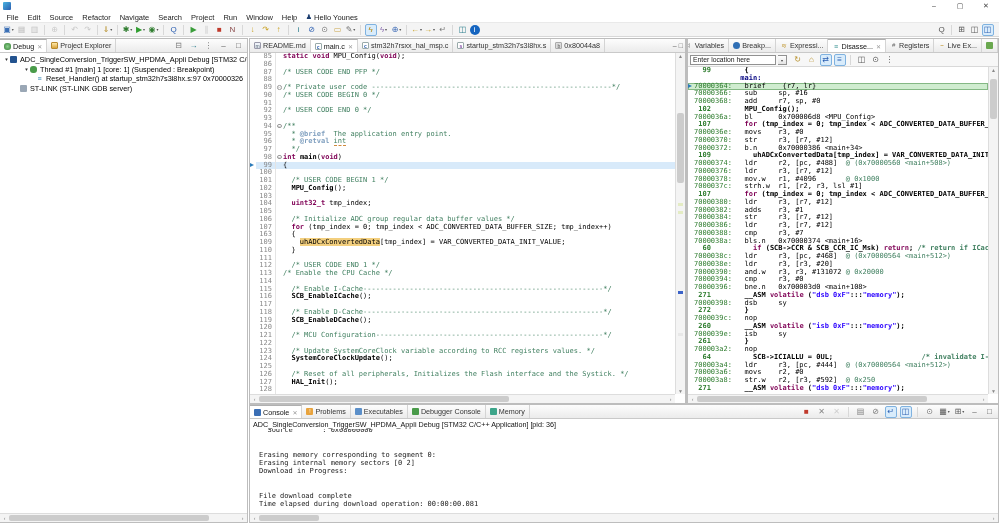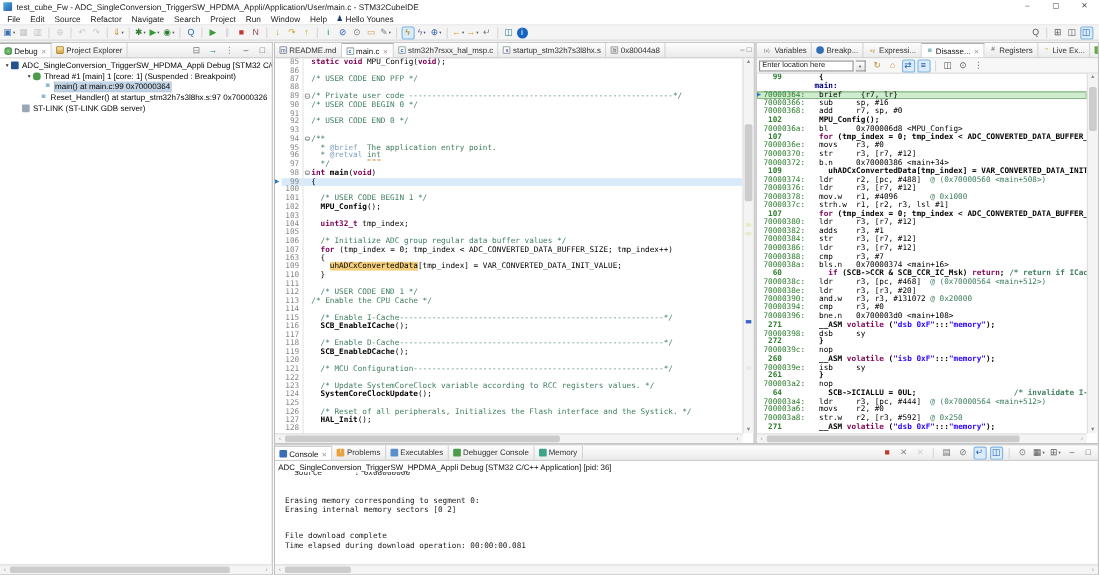--- a/index.html
+++ b/index.html
@@ -27,21 +27,21 @@
   .tb-icon { min-width:12px; height:12px; margin:0 0.5px; display:flex; align-items:center; justify-content:center; border-radius:2px; }
   .tb-g { font-size:8px; line-height:12px; }
   .tb-dd { font-size:4px; color:#555; margin-left:1px; }
   .tb-sep { width:1px; height:10px; background:#d8d8d8; margin:0 3px; }
   .dis { opacity:.35; }
   .hl { background:#d9ecfb; border:1px solid #7fb2e0; }
 
   
   .panel { position:absolute; background:#fff; border:1px solid #bdbdbd; }
   .tabbar { height:14px; background:linear-gradient(#fdfdfd,#ebebeb); border-bottom:1px solid #c9c9c9;
-    display:flex; align-items:stretch; overflow:hidden; }
+    display:flex; align-items:stretch; overflow:hidden;justify-content:flex-end; }
   .tab { display:flex; align-items:center; gap:2px; padding:0 4px; font-size:7.2px; color:#333;
     border-right:1px solid #d4d4d4; white-space:nowrap; }
   .tab.active { background:#fff; border-top:1px solid #b0b0b0; margin-bottom:-1px; color:#111; }
   .tab-x { font-size:6px; color:#999; margin-left:1px; }
   .tabbar-right { margin-left:auto; display:flex; align-items:center; gap:2px; padding:0 2px; color:#666; }
   .tr-ic { font-size:7px; color:#666; line-height:13px; }
 
   [data-icon]{ display:inline-block; width:7px; height:7px; border-radius:1px; font-size:5px; line-height:7px;
     text-align:center; color:#fff; flex:none; }
   [data-icon="debug"]{ background:radial-gradient(#8ed08e,#2f7d2f); border-radius:3px; }
@@ -85,21 +85,21 @@
   .ip-arrow { position:absolute; left:0; top:1.5px; width:0; height:0;
     border-left:4px solid #2b7bba; border-top:2.5px solid transparent; border-bottom:2.5px solid transparent; }
   .ln-num { width:19px; flex:none; text-align:right; padding-right:3px; color:#888; }
   .ln-fold { width:8px; flex:none; position:relative; border-left:1px solid #e4e4e4; }
   .fold-dot { position:absolute; left:1px; top:1px; width:4.5px; height:4.5px; border:1px solid #9a9a9a;
     border-radius:50%; background:#fff; color:#666; font-size:4px; line-height:3.5px; text-align:center; }
   .ln-code { flex:1; }
   .line.cur .ln-num, .line.cur .ln-fold, .line.cur .ln-code { background:#d8eafa; }
   .tk-k { color:#7f0055; font-weight:bold; }
   .tk-c { color:#3f7f5f; }
-  .tk-dt { color:#7f9fbf; font-weight:normal; }
+  .tk-dt { color:#7f9fbf; font-weight:bold; }
   .tk-cu { color:#3f7f5f; border-bottom:1px dashed #cf8a3d; }
   .tk-str { color:#2a00ff; }
   .tk-f { font-weight:bold; }
   .tk-hl { background:#f3cf7e; }
 
   .vruler { position:absolute; top:14px; right:0; width:10px; bottom:9px; background:#f4f4f4; border-left:1px solid #ddd; }
   .v-arrow { position:absolute; left:0; width:9px; text-align:center; font-size:5px; color:#888; }
   .vthumb { position:absolute; left:1px; width:7px; background:#ccc; border-radius:2px; }
   .vmark { position:absolute; left:2px; width:5px; height:3px; }
   .hscroll { position:absolute; left:0; right:10px; bottom:0; height:9px; background:#f4f4f4; border-top:1px solid #ddd;
@@ -134,21 +134,20 @@
   #console-hscroll { right:0; }
 
   .splitter-h { position:absolute; top:403px; left:249px; width:750px; height:1px; background:#bdbdbd; }
   .splitter-v { position:absolute; top:38px; left:686px; width:1px; height:366px; background:#bdbdbd; }
 </style>
 </head>
 <body>
 
 <div id="titlebar" class="abs">
   <span id="title-icon"></span>
-  <span id="title-text">test_cube_Fw - ADC_SingleConversion_TriggerSW_HPDMA_Appli/Application/User/main.c - STM32CubeIDE</span>
   <span id="win-controls">
     <span class="win-btn">–</span>
     <span class="win-btn">▢</span>
     <span class="win-btn">✕</span>
   </span>
 </div>
 
 <div id="menubar" class="abs">
     <span class="menu-item">File</span>
     <span class="menu-item">Edit</span>
@@ -334,25 +333,20 @@
   <div id="debug-tree">
       <div class="tree-row" style="padding-left: 3px;">
         <span class="twisty">▼</span>
         <span data-icon="stm-debug"></span>
         <span class="tree-lbl">ADC_SingleConversion_TriggerSW_HPDMA_Appli Debug [STM32 C/C++ Application]</span>
       </div>
       <div class="tree-row" style="padding-left: 23px;">
         <span class="twisty">▼</span>
         <span data-icon="thread"></span>
         <span class="tree-lbl">Thread #1 [main] 1 [core: 1] (Suspended : Breakpoint)</span>
-      </div>
-      <div class="tree-row" style="padding-left: 33px;">
-        <span class="twisty"></span>
-        <span data-icon="frame">≡</span>
-        <span class="tree-lbl selected">main() at main.c:99 0x70000364</span>
       </div>
       <div class="tree-row" style="padding-left: 29px;">
         <span class="twisty"></span>
         <span data-icon="frame">≡</span>
         <span class="tree-lbl">Reset_Handler() at startup_stm32h7s3l8hx.s:97 0x70000326</span>
       </div>
       <div class="tree-row" style="padding-left: 13px;">
         <span class="twisty"></span>
         <span data-icon="gdb"></span>
         <span class="tree-lbl">ST-LINK (ST-LINK GDB server)</span>
@@ -642,20 +636,20 @@
         <span class="tb-icon">
           <span class="tb-g" style="color: rgb(85, 85, 85);">–</span>
         </span>
         <span class="tb-icon">
           <span class="tb-g" style="color: rgb(85, 85, 85);">□</span>
         </span>
       </span>
   </div>
   <div id="console-header">ADC_SingleConversion_TriggerSW_HPDMA_Appli Debug [STM32 C/C++ Application]  [pid: 36]</div>
   <div id="console-clip">
-    <div id="console-lines"><div>  Source       : 0x08000000</div><div> </div><div> </div><div>Erasing memory corresponding to segment 0:</div><div>Erasing internal memory sectors [0 2]</div><div> </div><div> </div><div>File download complete</div><div>Time elapsed during download operation: 00:00:00.081</div></div>
+    <div id="console-lines"><div>  Source       : 0x08000000</div><div> </div><div> </div><div>Erasing memory corresponding to segment 0:</div><div>Erasing internal memory sectors [0 2]</div><div>Download in Progress:</div><div> </div><div> </div><div>File download complete</div><div>Time elapsed during download operation: 00:00:00.081</div></div>
   </div>
   <div class="hscroll" id="console-hscroll">
     <span class="h-arrow">‹</span>
     <span class="hthumb" style="width:60px;"></span>
     <span class="h-arrow" style="margin-left:auto;">›</span>
   </div>
 </div>
 
 </body></html>

